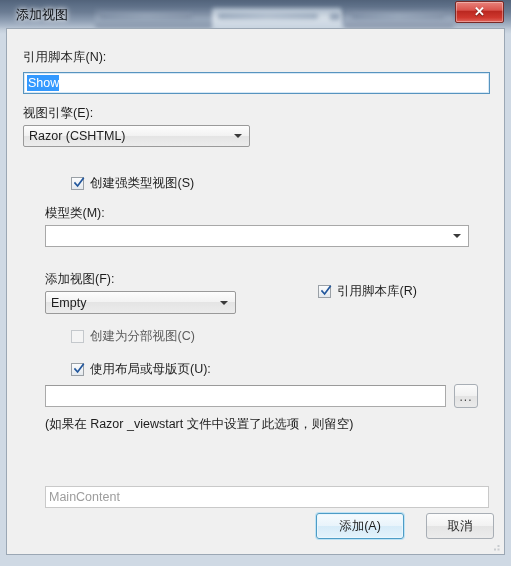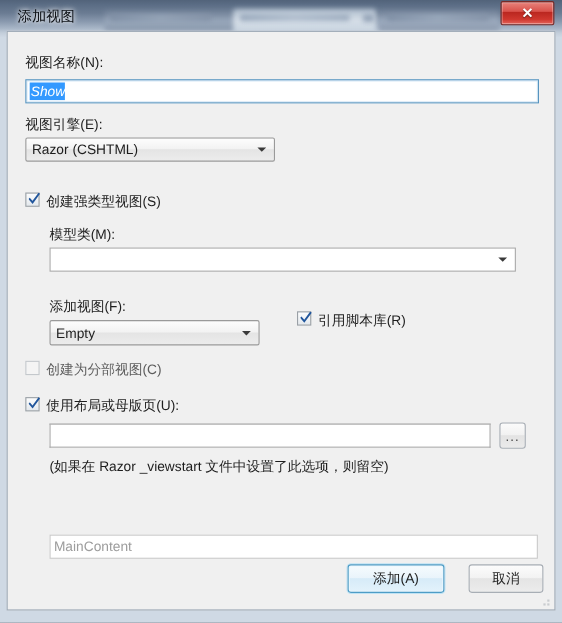--- a/index.html
+++ b/index.html
@@ -203,22 +203,24 @@
     align-items: center;
     white-space: nowrap;
     overflow: hidden;
     cursor: default;
   }
 
   
   .checkrow {
     position: absolute;
     display: flex;
+    align-items: center;
     cursor: default;
     white-space: nowrap;
+    margin-left: 48px;
   }
   .cbox {
     width: 13px; height: 13px;
     box-sizing: border-box;
     border: 1px solid #9aa0a6;
     background: linear-gradient(180deg,#fbfcfd 0%, #eef1f4 60%, #e3e8ed 100%);
     position: relative;
     flex: 0 0 auto;
     margin-right: 6px;
   }
@@ -306,23 +308,23 @@
   </div>
 
   <div id="window-title">添加视图</div>
 
   <div id="close-button">
     <span class="x-glyph">✕</span>
   </div>
 
   <div id="dialog-body">
 
-    <div class="lbl" style="left:16px; top:20px;">视图名称(N):</div>
-
-    <div class="textbox focused" style="left:16px; top:43px; width:467px; height:22px;font-style:italic;">
+    <div class="lbl" style="left:16px; top:20px;">引用脚本库(N):</div>
+
+    <div class="textbox focused" style="left:16px; top:43px; width:467px; height:22px;">
       <span class="sel">Show</span>
     </div>
 
     <div class="lbl" style="left:16px; top:76px;">视图引擎(E):</div>
 
     <div class="combo" style="left:16px; top:96px; width:227px; height:22px;">
       <span>Razor (CSHTML)</span>
       <span class="arrow"></span>
     </div>
 

